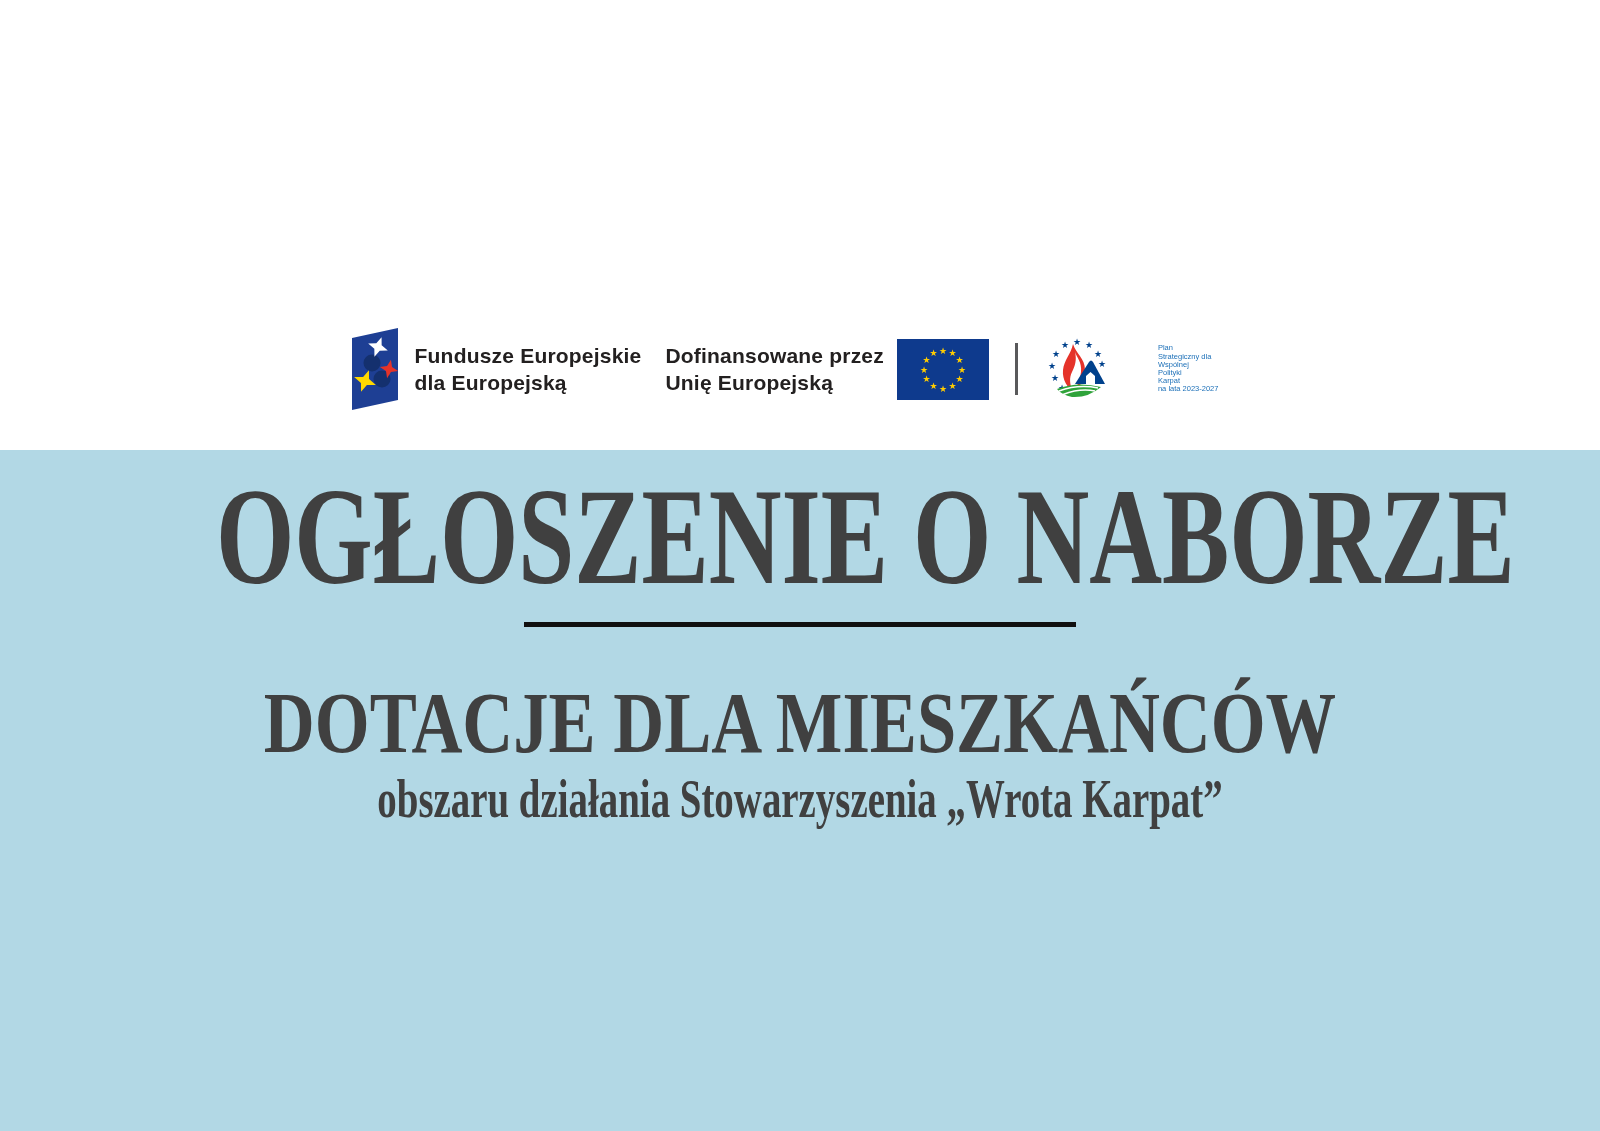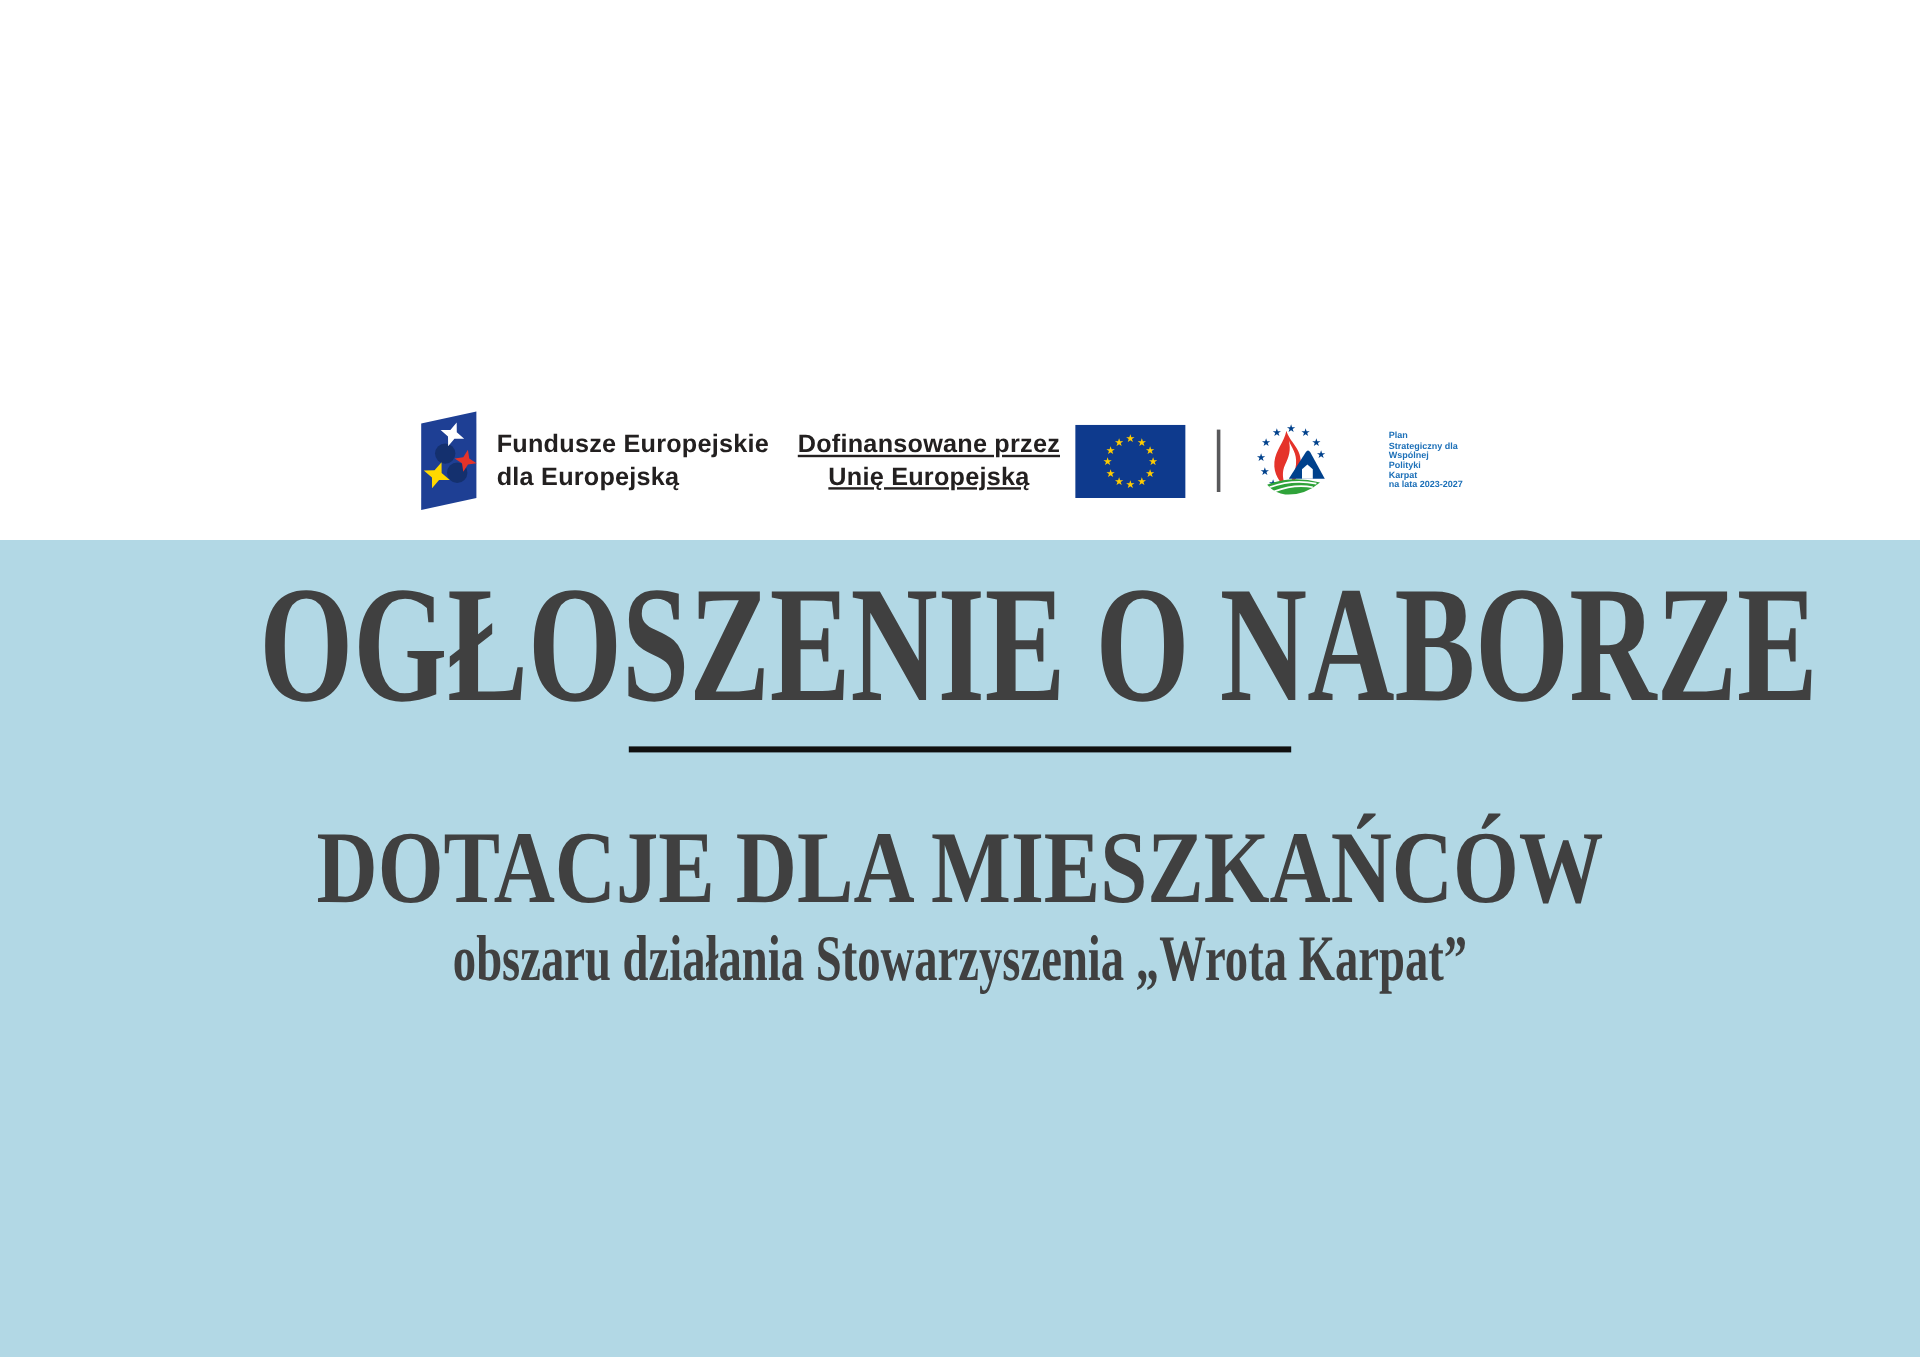--- a/index.html
+++ b/index.html
@@ -13,54 +13,54 @@
   }
 
   
   .top-band {
     height: 450px;
     background: #ffffff;
     display: flex;
     align-items: flex-end;
     justify-content: center;
     box-sizing: border-box;
-    padding-bottom: 22px;
+    padding-bottom: 37px;
   }
   .logo-row {
     display: flex;
     align-items: center;
     gap: 24px;
     transform: translateX(-18px);
   }
   .logo-group { display:flex; align-items:center; gap:13px; }
   .logo-caption {
     font-size: 21px;
     line-height: 27px;
     font-weight: bold;
     color: #232020;
     letter-spacing: 0.2px;
     white-space: nowrap;
   }
-  .logo-caption.right { text-align: center; text-decoration: underline; }
+  .logo-caption.right { text-align: left; }
 
   .pl-flag { width: 82px; height: 52px; display:flex; flex-direction:column; }
   .pl-flag .half-white {
     flex:1; background:#ffffff;
     border:1px solid #d6d6d6; border-bottom:none; box-sizing:border-box;
   }
   .pl-flag .half-red { flex:1; background:#d21f3c; }
 
   .v-divider { width:3px; height:52px; background:#59595b; margin:0 2px; }
 
   .wpr-logo { display:flex; align-items:center; gap:7px; }
   .wpr-caption {
     color:#1d70b8;
     font-size:7.5px;
     line-height:8.2px;
-    font-weight:bold;
+    font-weight:normal;
     white-space:nowrap;
     margin-left:41px;
   }
 
   
   .body-band {
     text-align: center;
     color: #404040;
   }
   .main-title {

